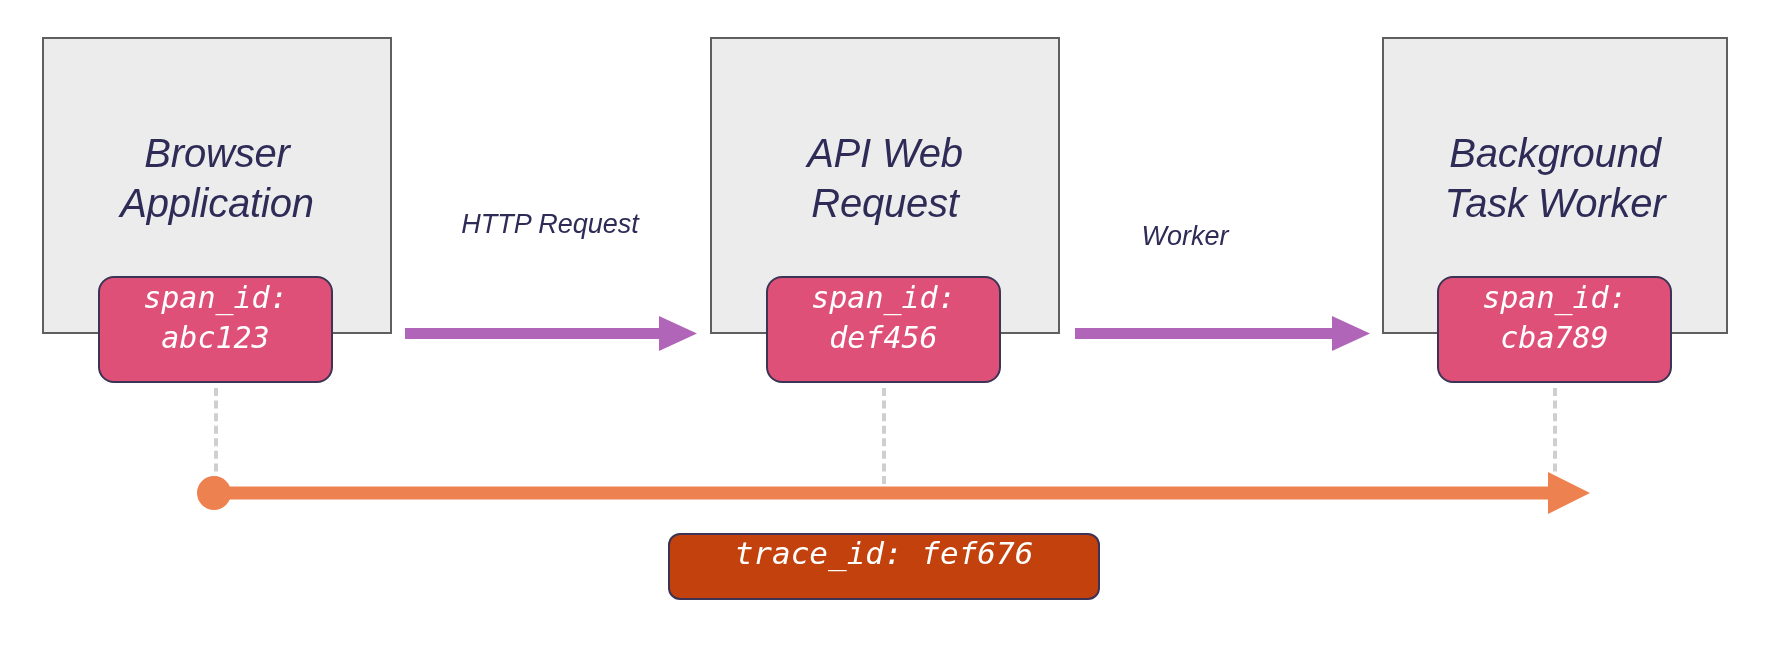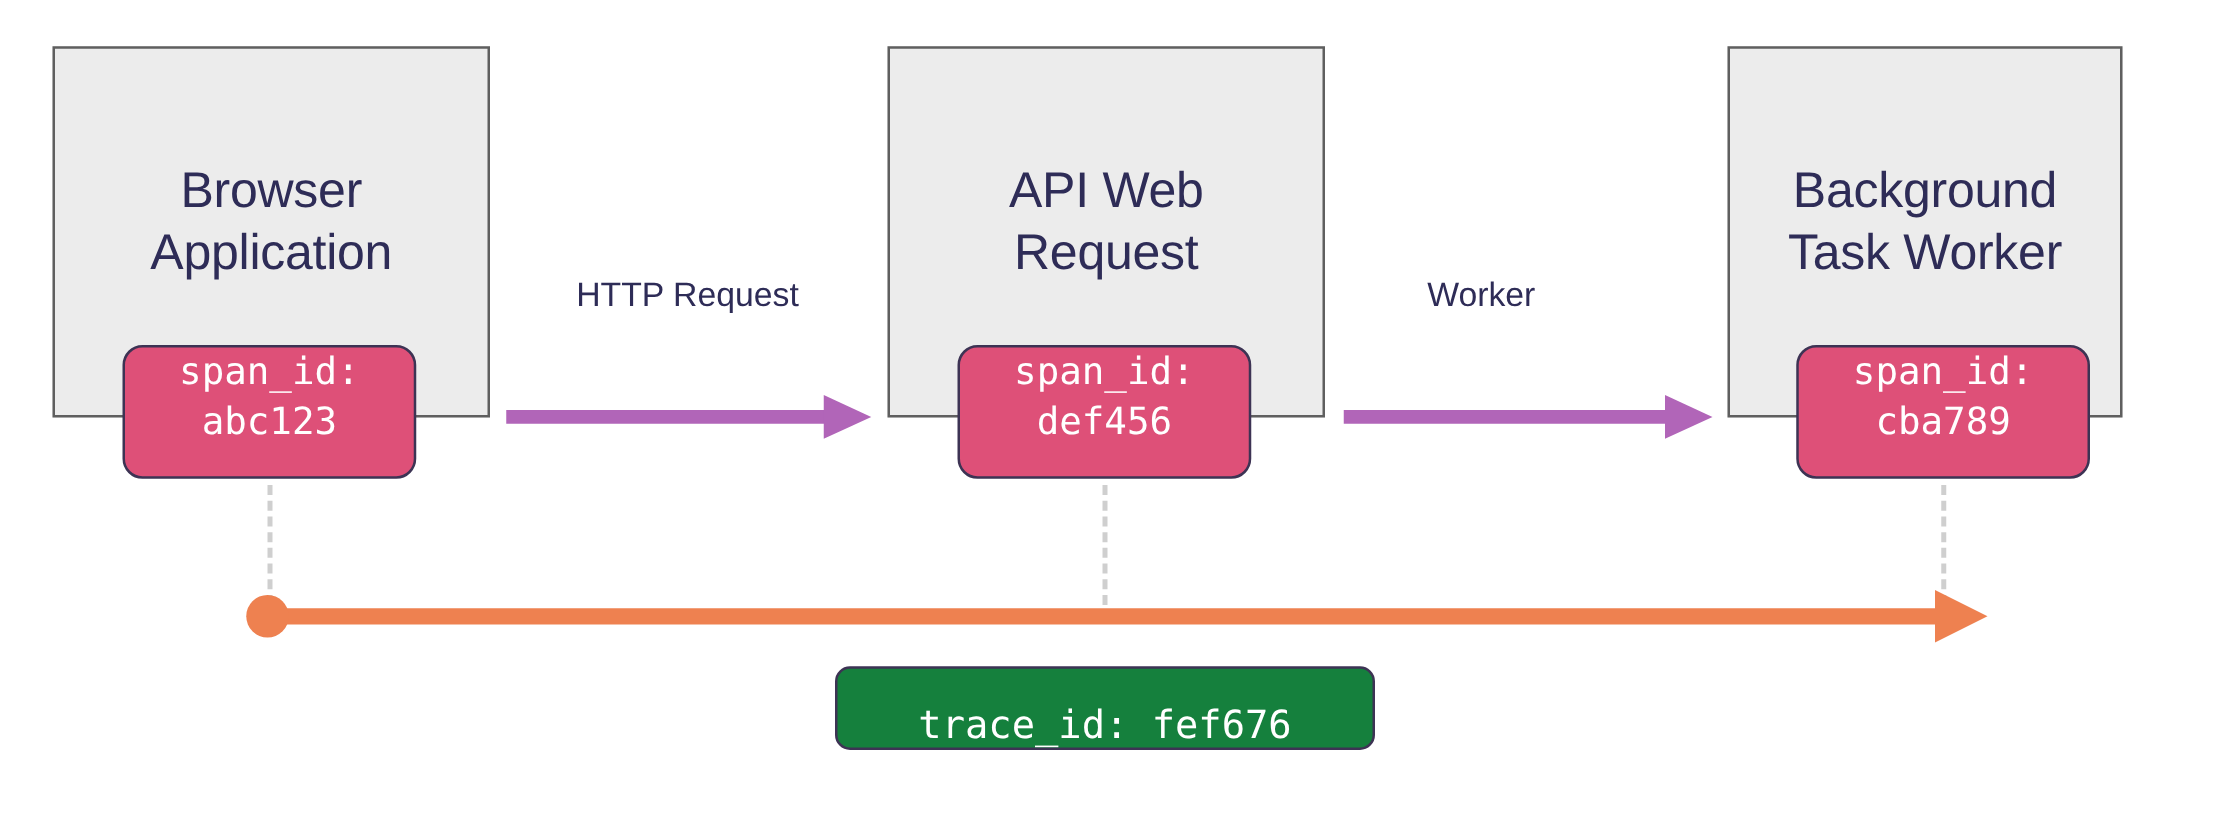--- a/index.html
+++ b/index.html
@@ -10,20 +10,21 @@
   }
   body {
     font-family: "Liberation Sans", sans-serif;
   }
   #canvas {
     position: relative;
     width: 1770px;
     height: 654px;
     background: #ffffff;
     overflow: hidden;
+    font-style: italic;
   }
 
   
   .service-box {
     position: absolute;
     background: #ECECEC;
     border: 2px solid #5F5F5F;
     box-sizing: border-box;
   }
   .service-title {
@@ -94,26 +95,26 @@
 
   
   #trace-timeline {
     position: absolute;
     z-index: 4;
   }
   #trace-timeline svg { display: block; overflow: visible; }
 
   .trace-pill {
     position: absolute;
-    background: #15803d;
+    background: #c2410c;
     border: 2.5px solid #3D3354;
     border-radius: 12px;
     box-sizing: border-box;
     display: flex;
-    align-items: flex-end;
+    align-items: flex-start;
     justify-content: center;
     z-index: 5;
   }
   .trace-pill-text {
     color: #FFFFFF;
     font-family: "DejaVu Sans Mono", "Liberation Mono", monospace;
     font-size: 31px;
     letter-spacing: 0px;
     white-space: nowrap;
   }
@@ -126,30 +127,30 @@
   <div class="service-box" style="left:42px; top:37px; width:350px; height:297px;">
     <div class="service-title">Browser
 Application</div>
   </div>
 
   <div class="service-box" style="left:710px; top:37px; width:350px; height:297px;">
     <div class="service-title">API Web
 Request</div>
   </div>
 
-  <div class="service-box" style="left:1382px; top:37px; width:316px; height:297px;">
+  <div class="service-box" style="left:1382px; top:37px; width:346px; height:297px;">
     <div class="service-title">Background
 Task Worker</div>
   </div>
 
   <div class="dropper" style="left:214px; top:388px; height:96px;"></div>
   <div class="dropper" style="left:882px; top:388px; height:96px;"></div>
   <div class="dropper" style="left:1553px; top:388px; height:96px;"></div>
 
-  <div class="flow-label" style="left:385px; top:221px; width:330px;">HTTP Request</div>
+  <div class="flow-label" style="left:385px; top:209px; width:330px;">HTTP Request</div>
   <div class="flow-arrow" style="left:405px; top:311px; width:292px;">
     <svg width="292" height="44" viewBox="0 0 292 44">
       <line x1="0" y1="22.5" x2="258" y2="22.5" stroke="#B165B8" stroke-width="11"></line>
       <polygon points="254,5 292,22.5 254,40" fill="#B165B8"></polygon>
     </svg>
   </div>
 
   <div class="flow-label" style="left:1020px; top:221px; width:330px;">Worker</div>
   <div class="flow-arrow" style="left:1075px; top:311px; width:295px;">
     <svg width="295" height="44" viewBox="0 0 295 44">

